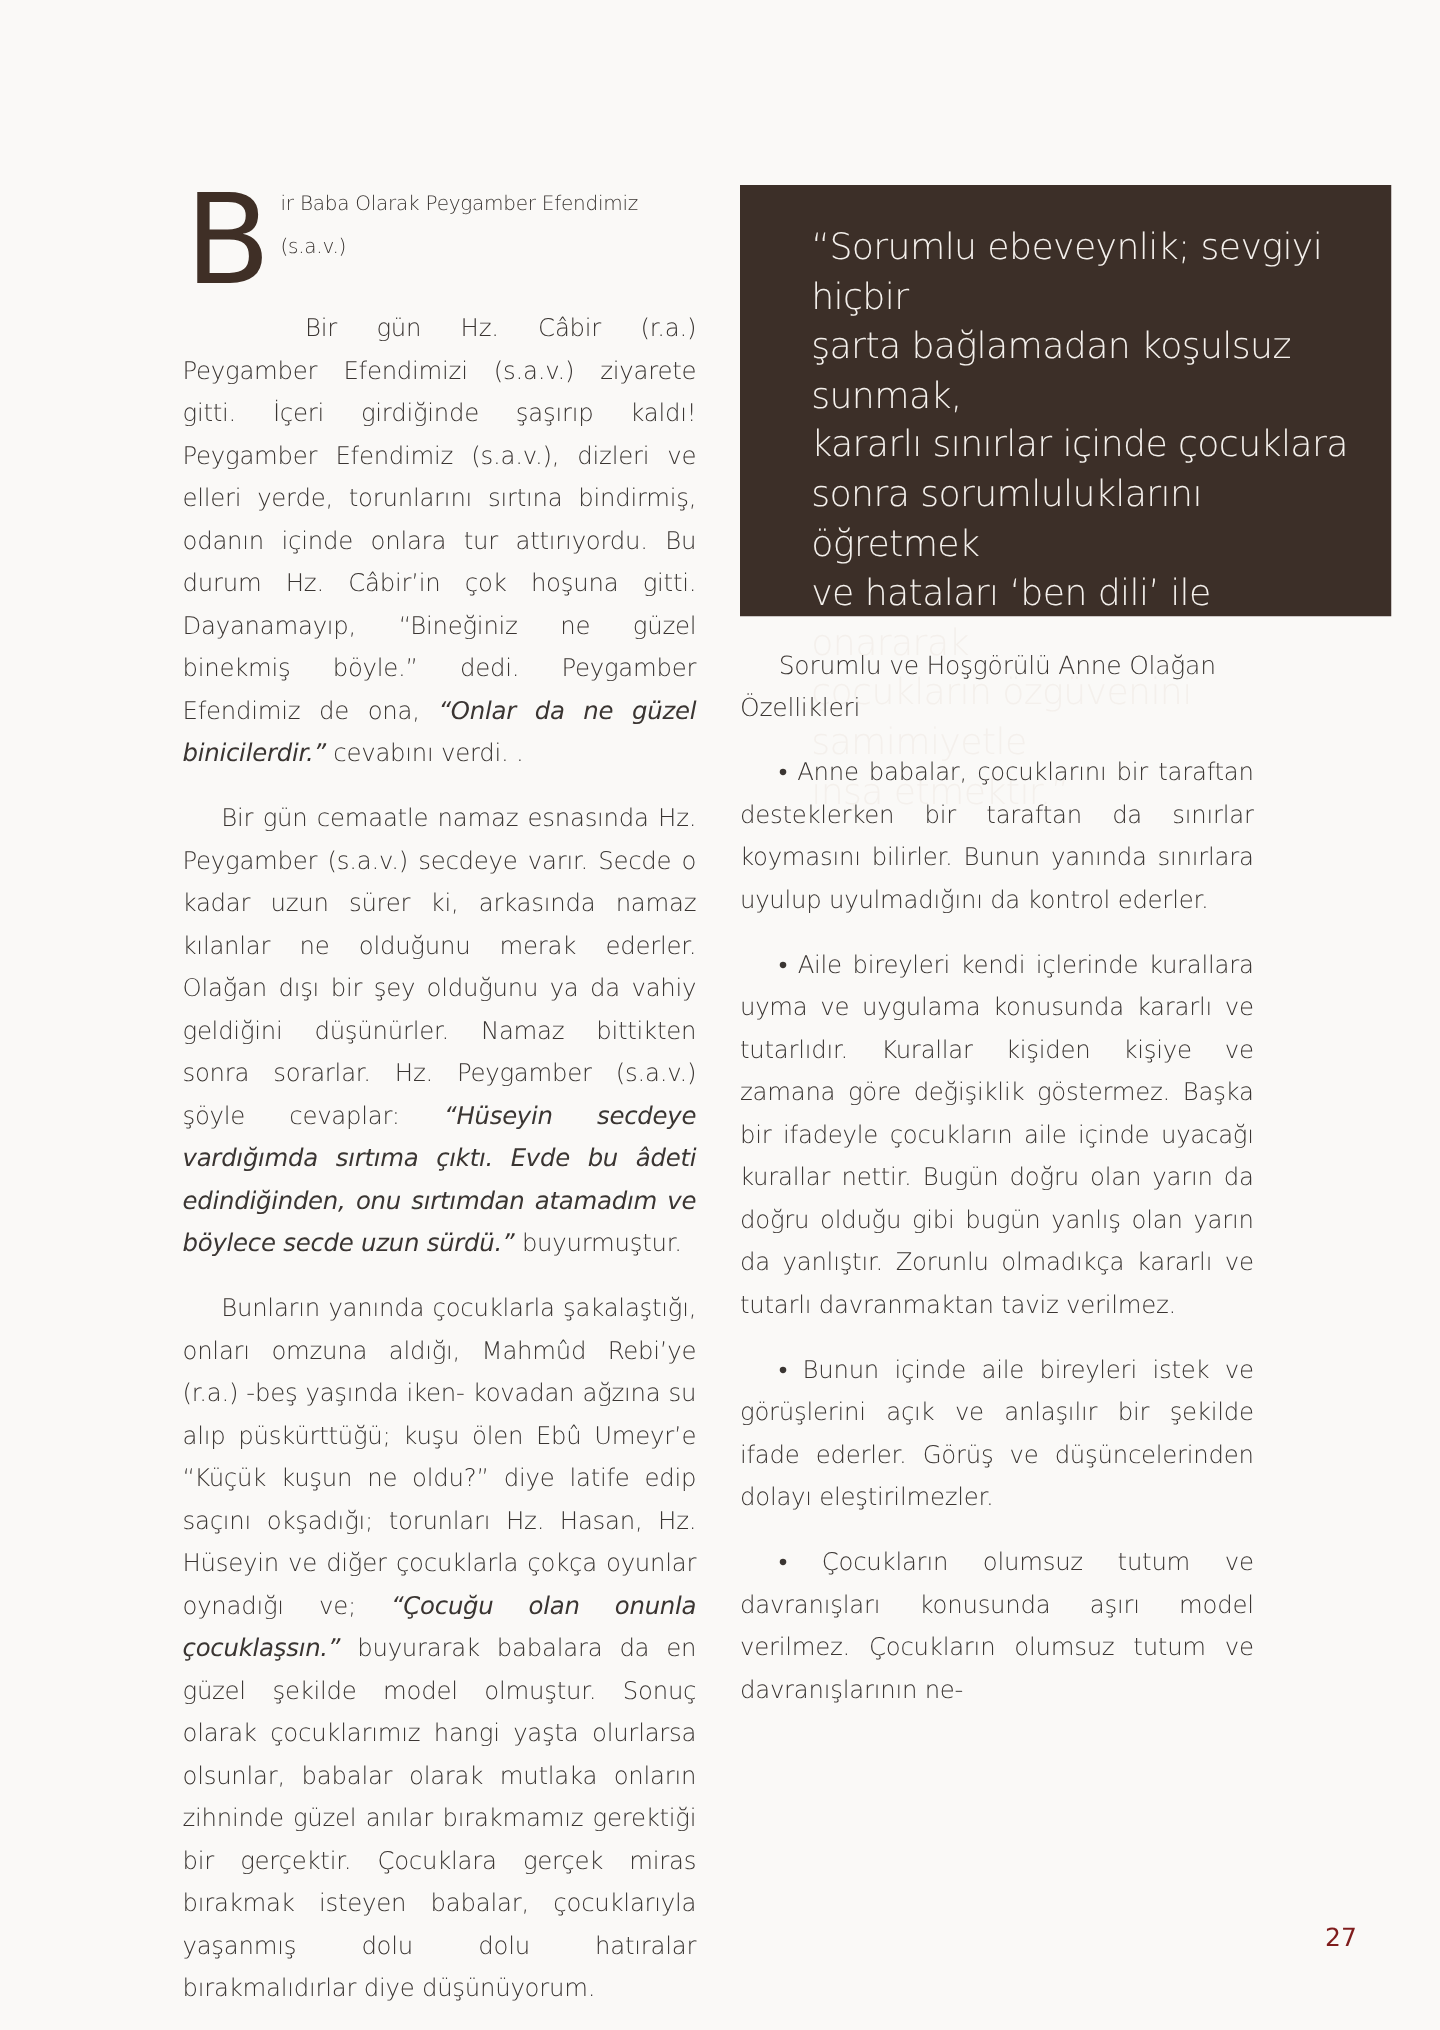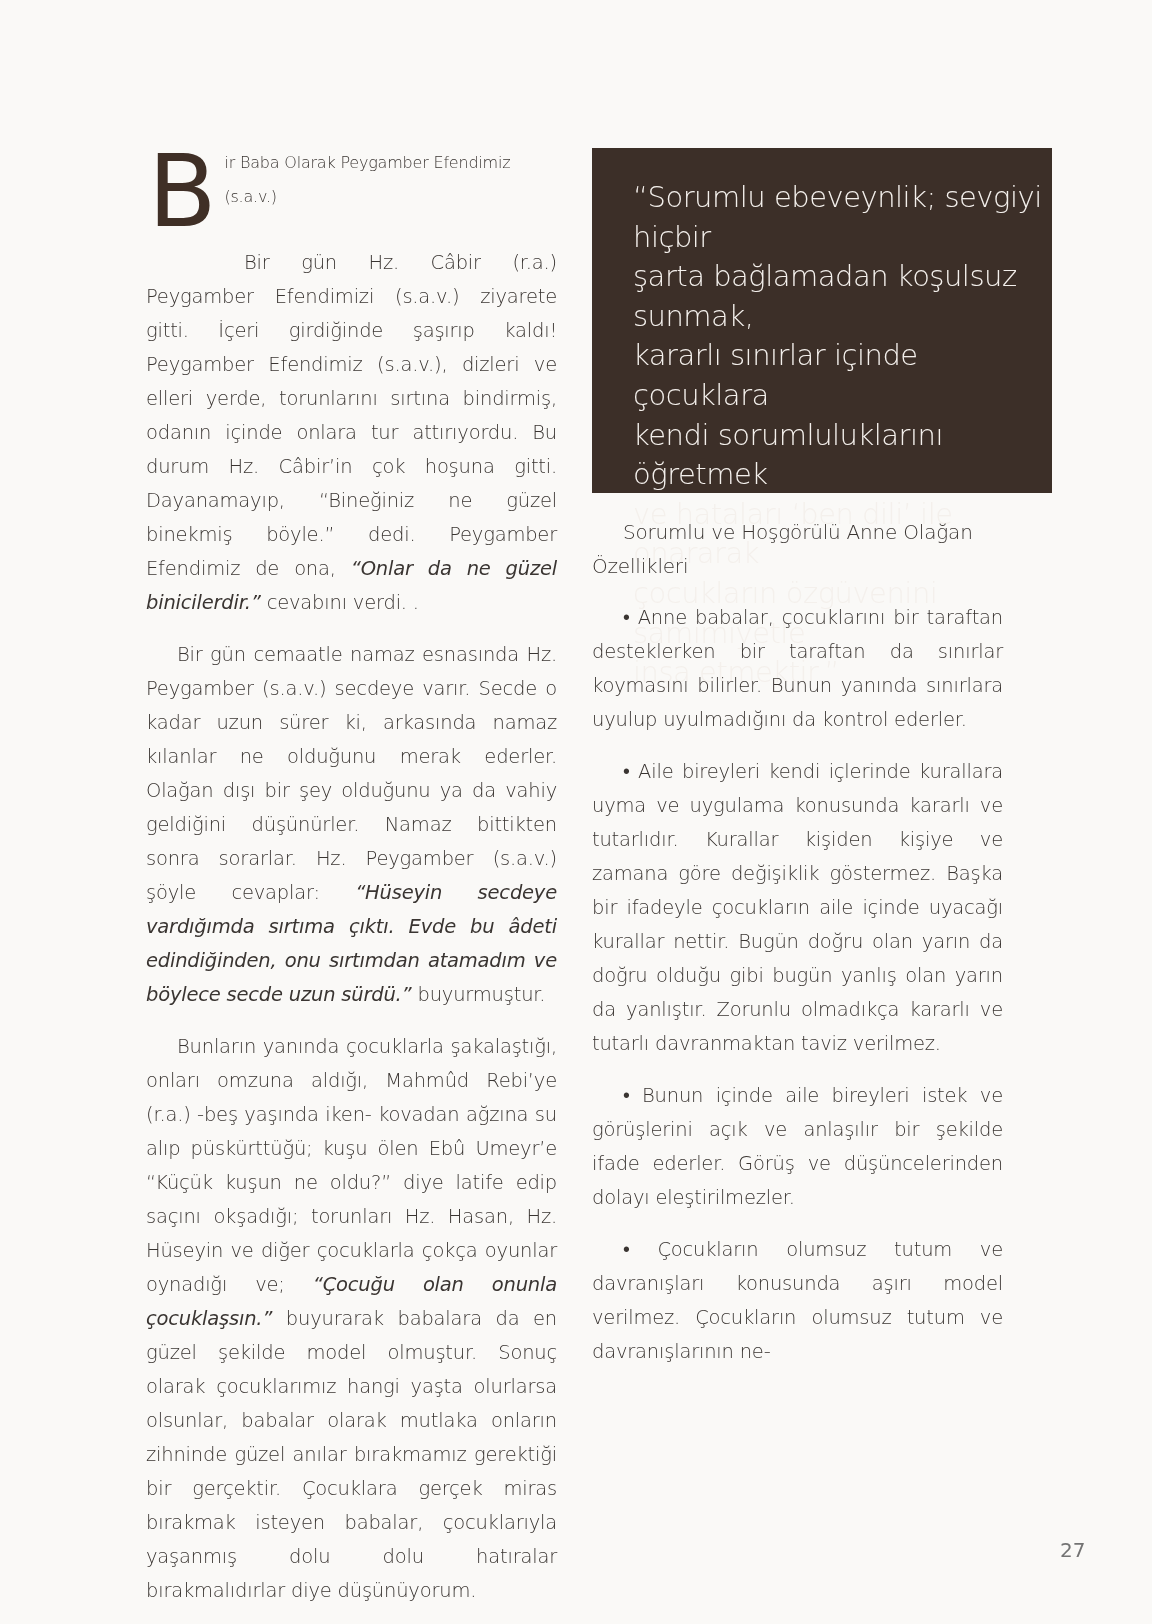--- a/index.html
+++ b/index.html
@@ -33,45 +33,45 @@
     margin: 6px 8px 0 2px;
     font-family: "DejaVu Sans", sans-serif;
     font-weight: 400;
   }
   .heading-text { font-size: 16px; line-height: 34px; text-align: left; }
   .first-body { text-indent: 98px; clear: both; margin-top: 0; }
   em { font-style: italic; }
   .quote-box {
     position: absolute;
     left: 592px; top: 148px;
-    width: 460px; height: 345px;
+    width: 521px; height: 345px;
     background: #3c2f28;
     box-sizing: border-box;
-    padding: 30px 10px 0 41px;
+    padding: 30px 10px 0 57px;
   }
   .quote-text {
     color: #f4f0ec;
     font-size: 29px;
     line-height: 39.6px;
     font-weight: 300;
     letter-spacing: -0.5px;
     margin: 0;
     font-family: "DejaVu Sans", sans-serif;
   }
   .sub-heading {
     font-size: 20px; line-height: 34px;
     margin: 0 0 18px 0;
     text-indent: 31px;
     text-align: left;
   }
   .page-number {
     position: absolute;
     left: 1060px; top: 1538px;
     font-size: 20px;
-    color: #737373;
+    color: #7f1d1d;
   }
 </style>
 </head>
 <body>
 
 <div class="col col-left">
   <div class="heading-block">
     <span class="dropcap">B</span>
     <div class="heading-text">ir Baba Olarak Peygamber Efendimiz (s.a.v.)</div>
   </div>
@@ -87,21 +87,21 @@
   <p class="para indent">
     <span>Bunların yanında çocuklarla şakalaştığı, onları omzuna aldığı, Mahmûd Rebi’ye (r.a.) -beş yaşında iken- kovadan ağzına su alıp püskürttüğü; kuşu ölen Ebû Umeyr’e “Küçük kuşun ne oldu?” diye latife edip saçını okşadığı; torunları Hz. Hasan, Hz. Hüseyin ve diğer çocuklarla çokça oyunlar oynadığı ve; </span><em>“Çocuğu olan onunla çocuklaşsın.”</em><span> buyurarak babalara da en güzel şekilde model olmuştur. Sonuç olarak çocuklarımız hangi yaşta olurlarsa olsunlar, babalar olarak mutlaka onların zihninde güzel anılar bırakmamız gerektiği bir gerçektir. Çocuklara gerçek miras bırakmak isteyen babalar, çocuklarıyla yaşanmış dolu dolu hatıralar bırakmalıdırlar diye düşünüyorum.</span>
   </p>
 </div>
 
 <div class="quote-box">
   <p class="quote-text">
     <span>“Sorumlu ebeveynlik; sevgiyi hiçbir</span><br>
     <span>şarta bağlamadan koşulsuz sunmak,</span><br>
     <span>kararlı sınırlar içinde çocuklara</span><br>
-    <span>kendi sorumluluklarını öğretmek</span><br>
+    <span>sonra sorumluluklarını öğretmek</span><br>
     <span>ve hataları ‘ben dili’ ile onararak</span><br>
     <span>çocukların özgüvenini samimiyetle</span><br>
     <span>inşa etmektir.”</span>
   </p>
 </div>
 
 <div class="col col-right">
   <p class="sub-heading">Sorumlu ve Hoşgörülü Anne Olağan Özellikleri</p>
   <p class="para indent">• Anne babalar, çocuklarını bir taraftan desteklerken bir taraftan da sınırlar koymasını bilirler. Bunun yanında sınırlara uyulup uyulmadığını da kontrol ederler.</p>
   <p class="para indent">• Aile bireyleri kendi içlerinde kurallara uyma ve uygulama konusunda kararlı ve tutarlıdır. Kurallar kişiden kişiye ve zamana göre değişiklik göstermez. Başka bir ifadeyle çocukların aile içinde uyacağı kurallar nettir. Bugün doğru olan yarın da doğru olduğu gibi bugün yanlış olan yarın da yanlıştır. Zorunlu olmadıkça kararlı ve tutarlı davranmaktan taviz verilmez.</p>

